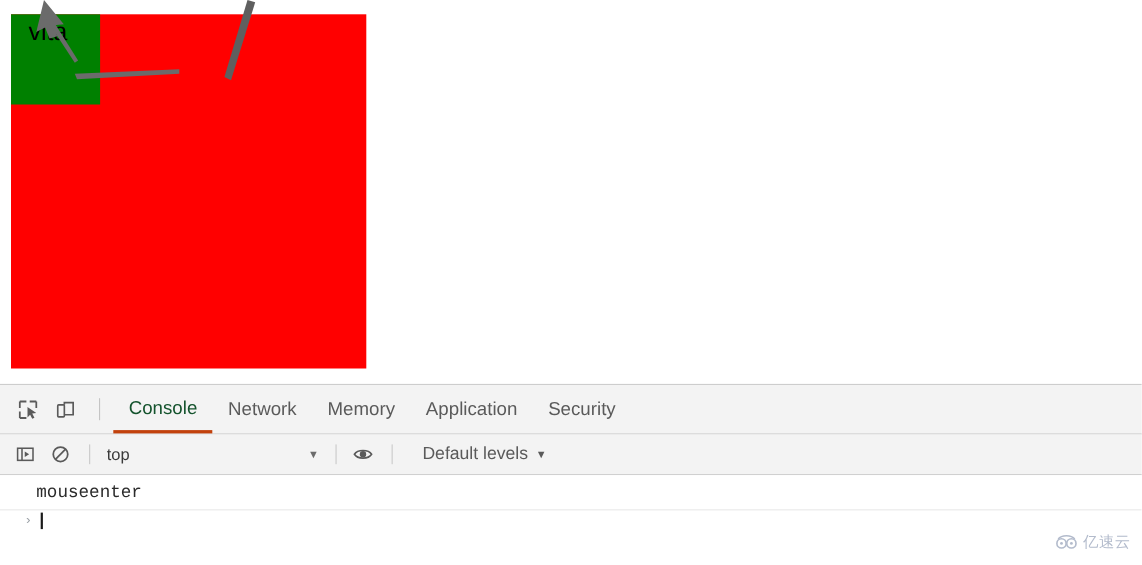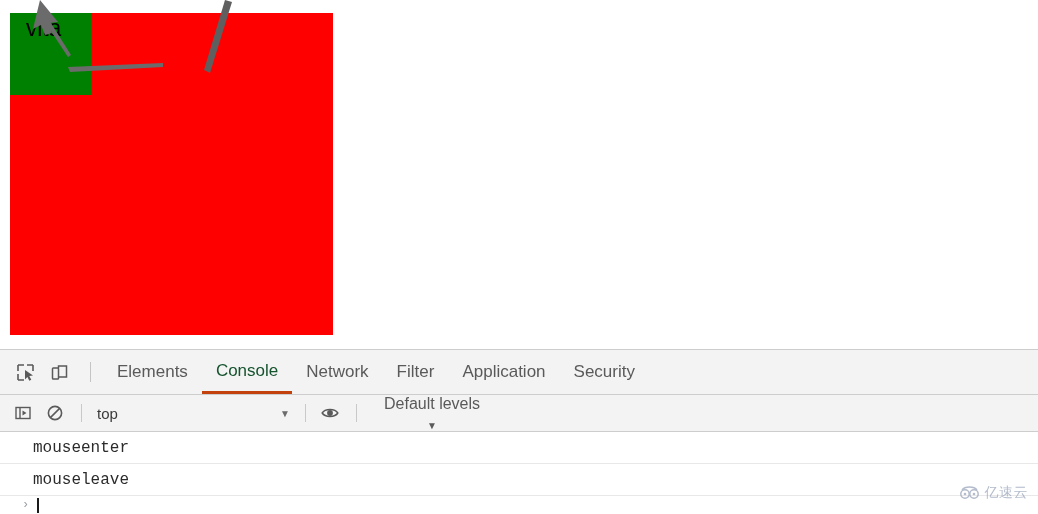--- a/index.html
+++ b/index.html
@@ -172,21 +172,20 @@
   #filter-input::placeholder { color: #a7a7a7; }
   #levels-selector {
     display: flex;
     align-items: center;
     gap: 7px;
     font-size: 16px;
     color: #5a5a5a;
     margin-left: 18px;
     cursor: pointer;
     white-space: nowrap;
-    flex-direction: column;
   }
   #levels-selector .caret { font-size: 10px; color: #5a5a5a; }
 
   
   #console-messages {
     background: #ffffff;
     height: 82px;
     overflow: hidden;
   }
   .console-row {
@@ -278,31 +277,28 @@
 
     <div class="tb-icon-btn">
       <svg width="19" height="19" viewBox="0 0 19 19">
         <rect x="2.5" y="5" width="6" height="11" rx="0.8" stroke="#5a5a5a" stroke-width="1.5" fill="none"></rect>
         <path d="M8.5 5 V3 h8 v11 h-8" stroke="#5a5a5a" stroke-width="1.5" fill="none"></path>
       </svg>
     </div>
 
     <div class="tb-sep"></div>
 
-    <div class="tab">
-      <span>Elements</span>
-    </div>
     <div class="tab active">
       <span>Console</span>
     </div>
     <div class="tab">
       <span>Network</span>
     </div>
     <div class="tab">
-      <span>Filter</span>
+      <span>Memory</span>
     </div>
     <div class="tab">
       <span>Application</span>
     </div>
     <div class="tab">
       <span>Security</span>
     </div>
   </div>
 
   <div id="console-toolbar">
@@ -343,23 +339,20 @@
 
     <div id="levels-selector">
       <span>Default levels</span>
       <span class="caret">▼</span>
     </div>
   </div>
 
   <div id="console-messages">
     <div class="console-row">
       <span>mouseenter</span>
-    </div>
-    <div class="console-row">
-      <span>mouseleave</span>
     </div>
     <div id="console-prompt-row">
       <span id="prompt-arrow">›</span>
       <span id="prompt-caret"></span>
     </div>
   </div>
 </div>
 
 <div id="watermark">
   <svg width="22" height="16" viewBox="0 0 22 16">

